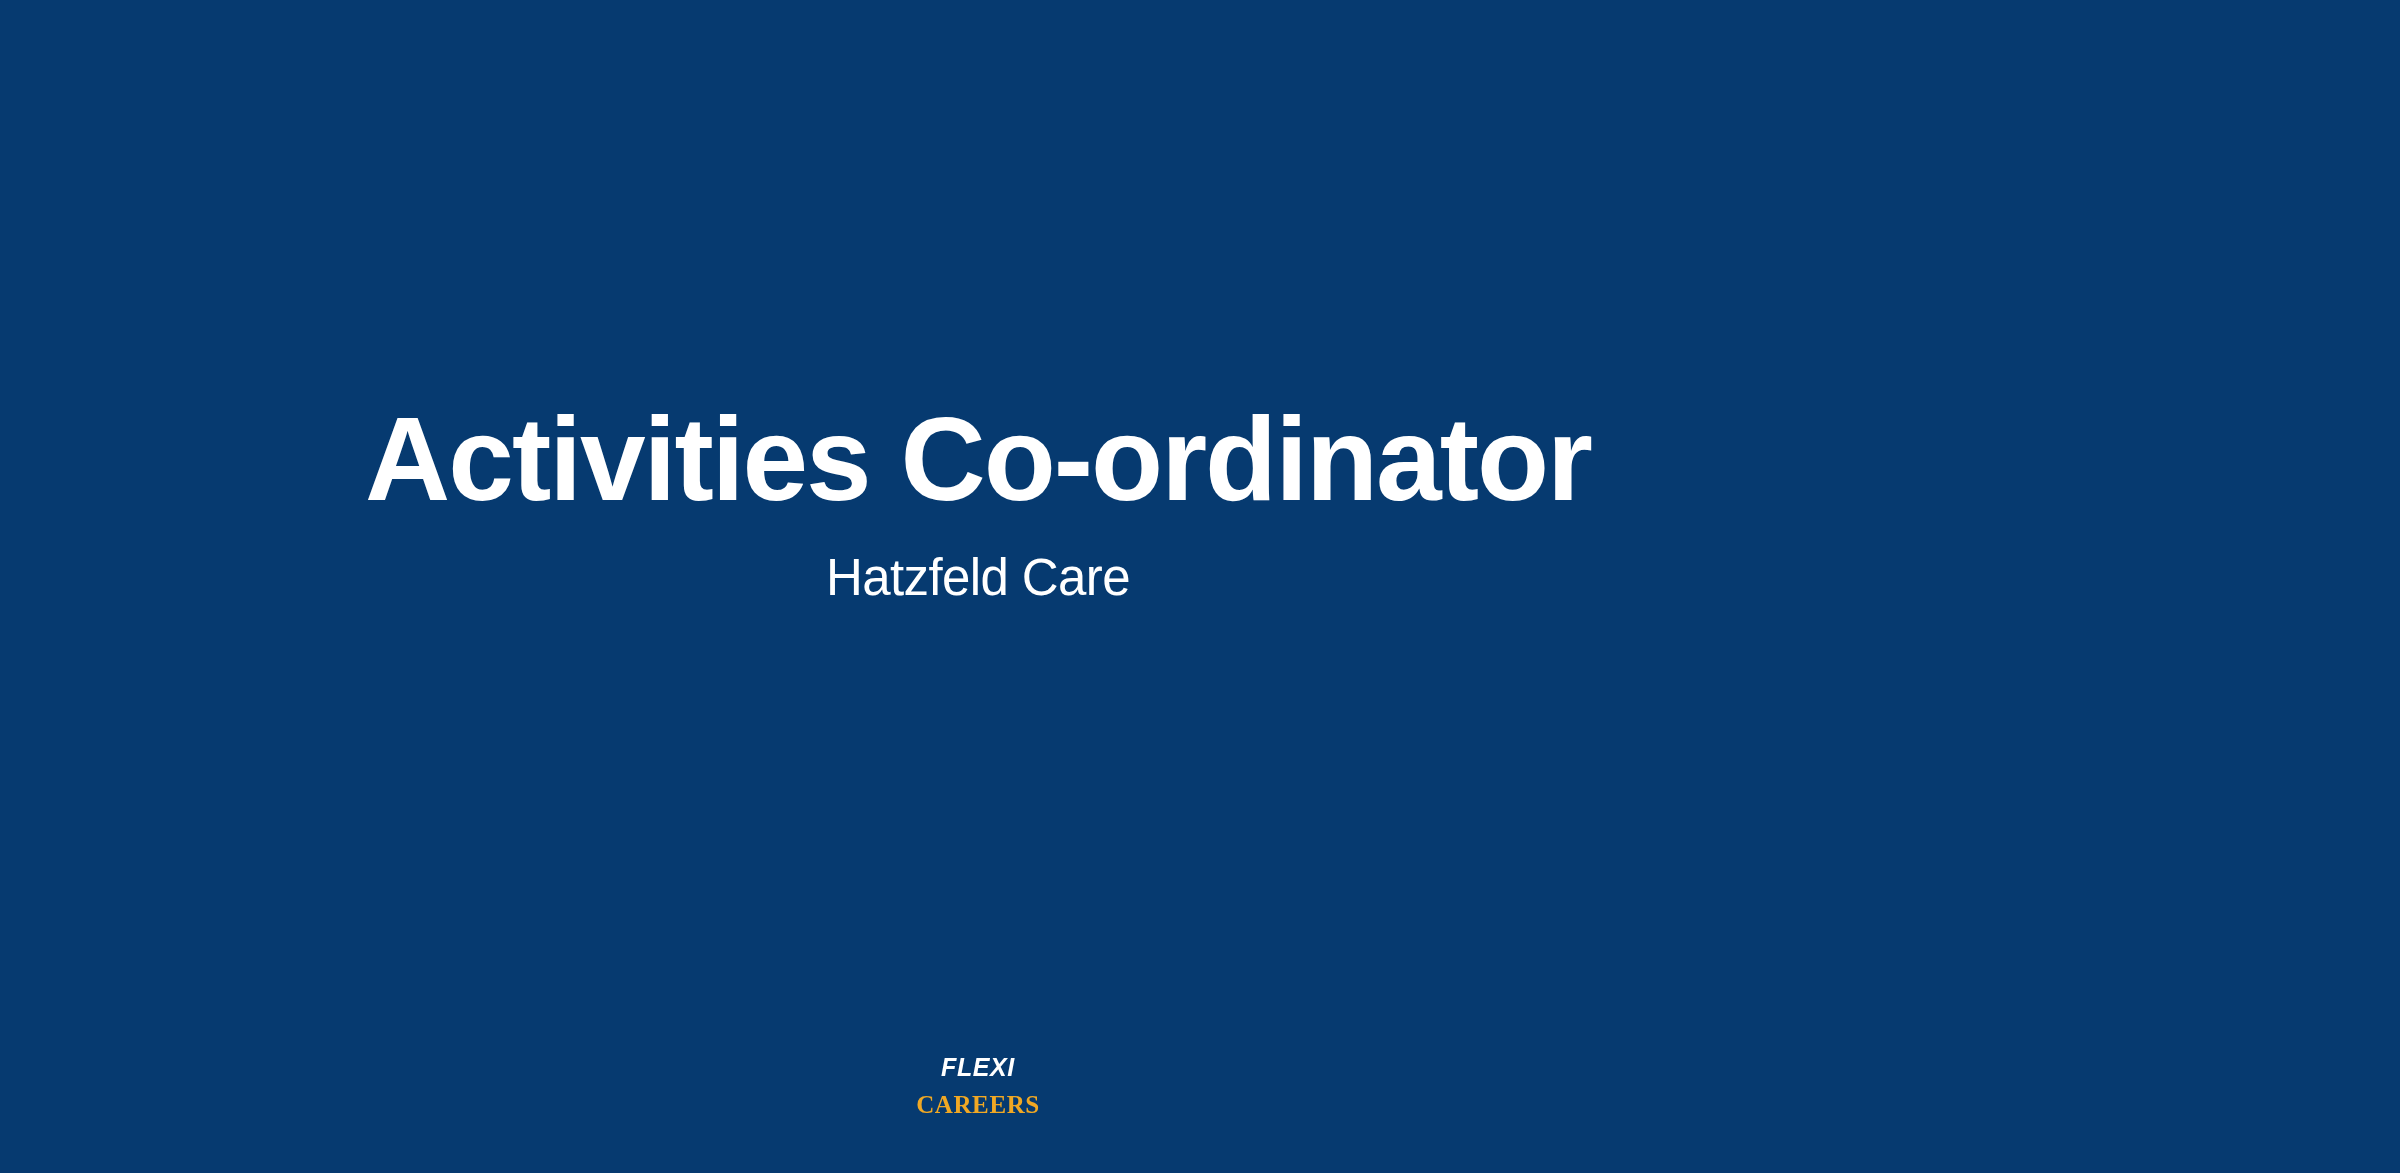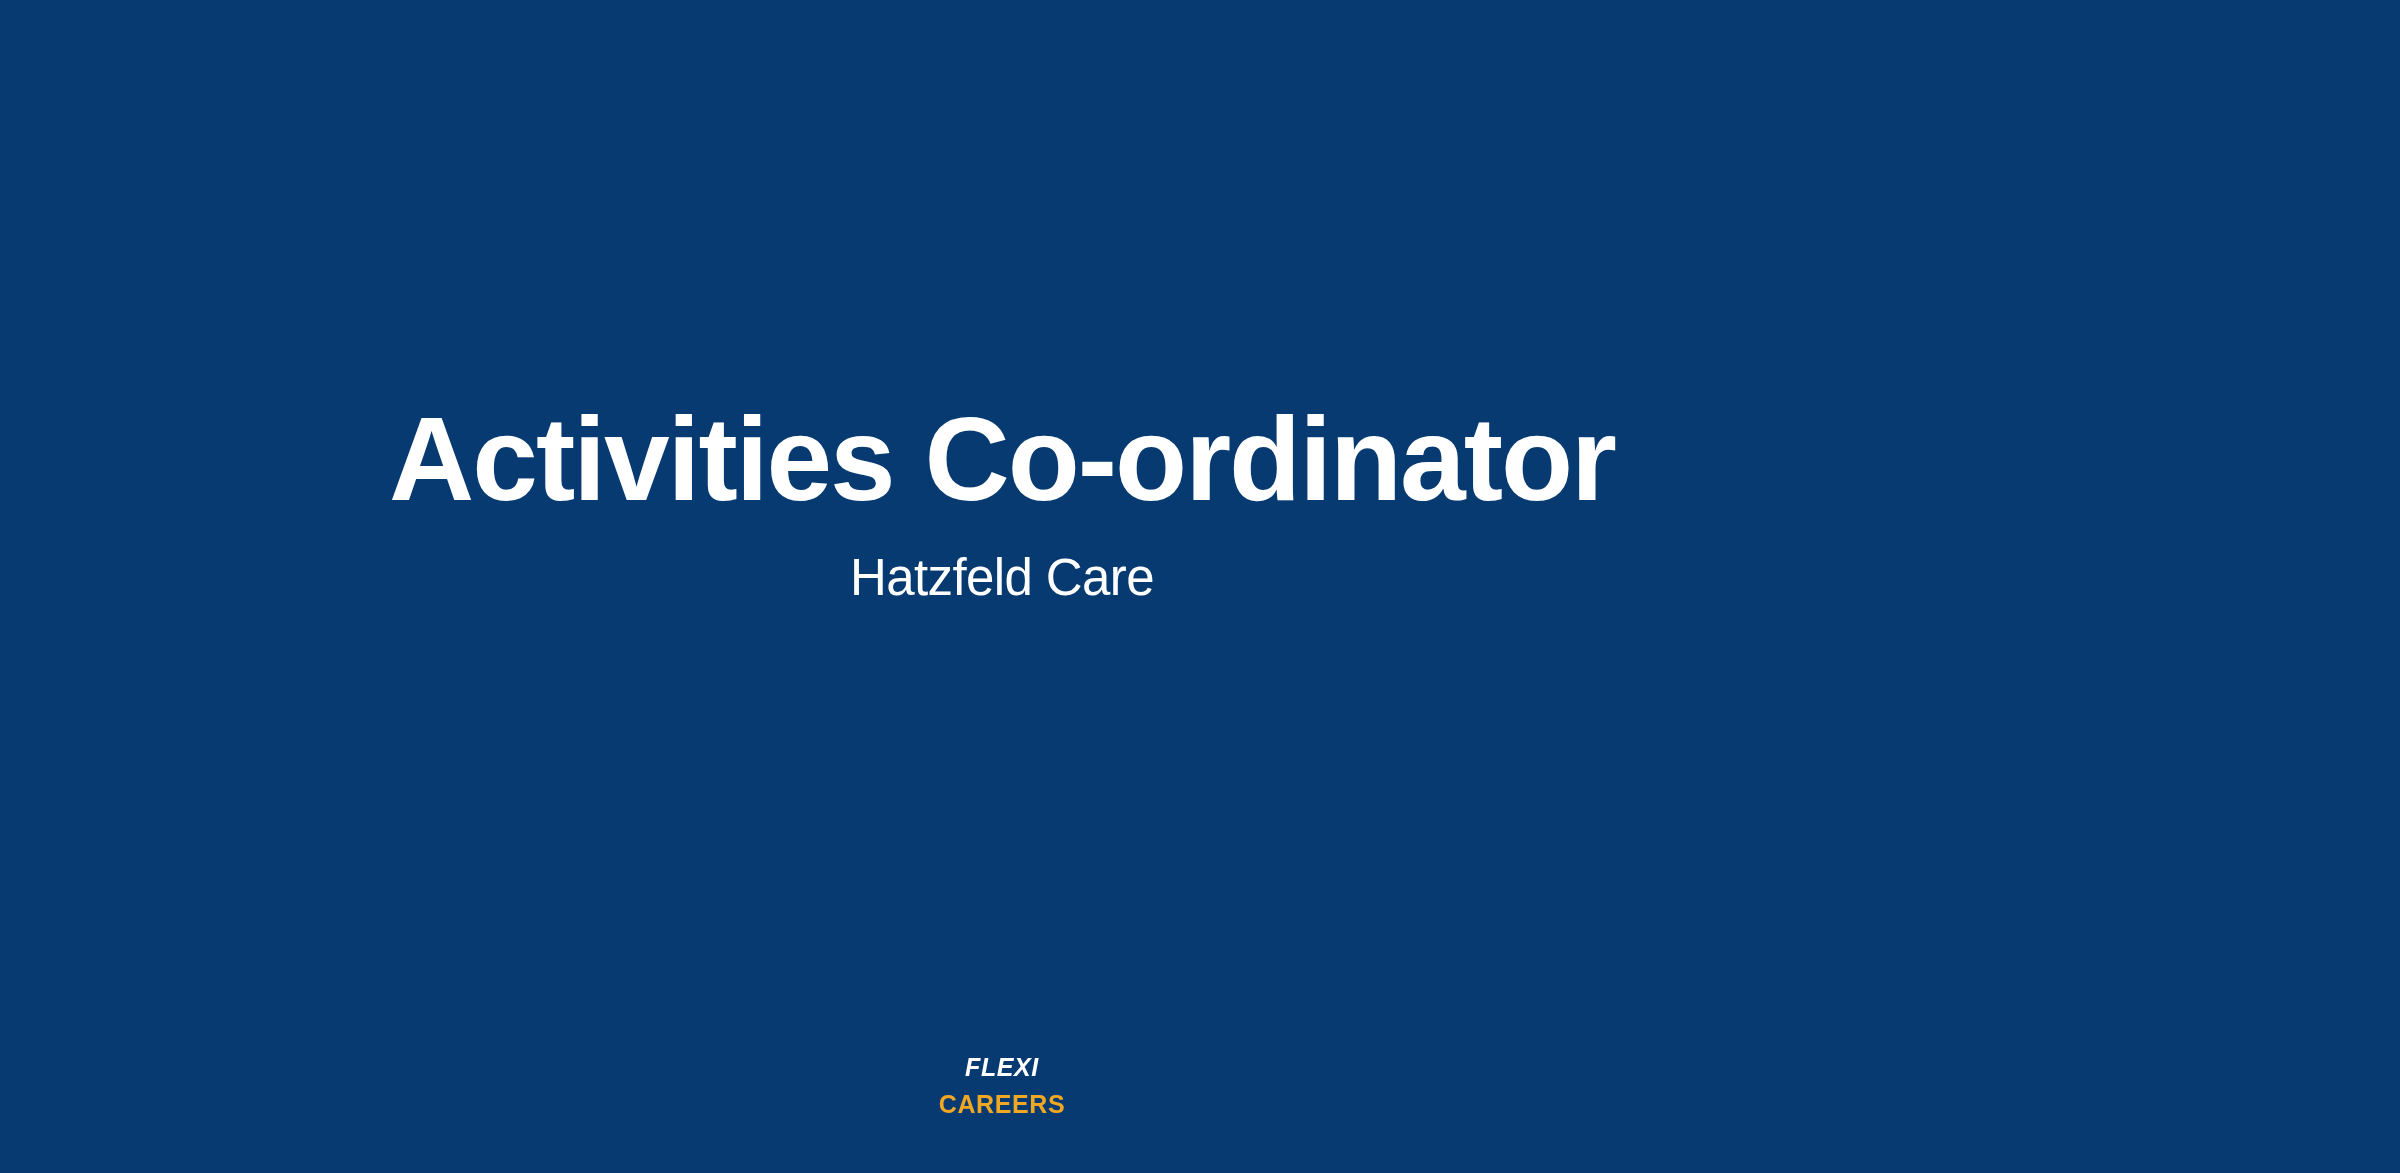--- a/index.html
+++ b/index.html
@@ -14,21 +14,20 @@
     font-family: "Liberation Sans", sans-serif;
     background: #063a70;
   }
 
   .slide {
     position: relative;
     width: 1956px;
     height: 1173px;
     background: #063a70;
     box-sizing: border-box;
-    margin-left: 24px;
   }
 
   
   .hero {
     position: absolute;
     left: 0;
     right: 0;
     top: 390px;
     display: flex;
     flex-direction: column;
@@ -84,21 +83,21 @@
     font-weight: 700;
     font-size: 25px;
     letter-spacing: 0.6px;
     margin: 0;
     font-style: italic;
   }
 
   .brand-line-secondary {
     display: block;
     color: #f0a824;
-    font-family: Liberation Sans, sans-serif;
+    font-family: Liberation Serif, serif;
     font-weight: 700;
     font-size: 25px;
     letter-spacing: 0.6px;
     margin: 12px 0 0 0;
   }
 </style>
 </head>
 <body>
 
 <div class="slide">

